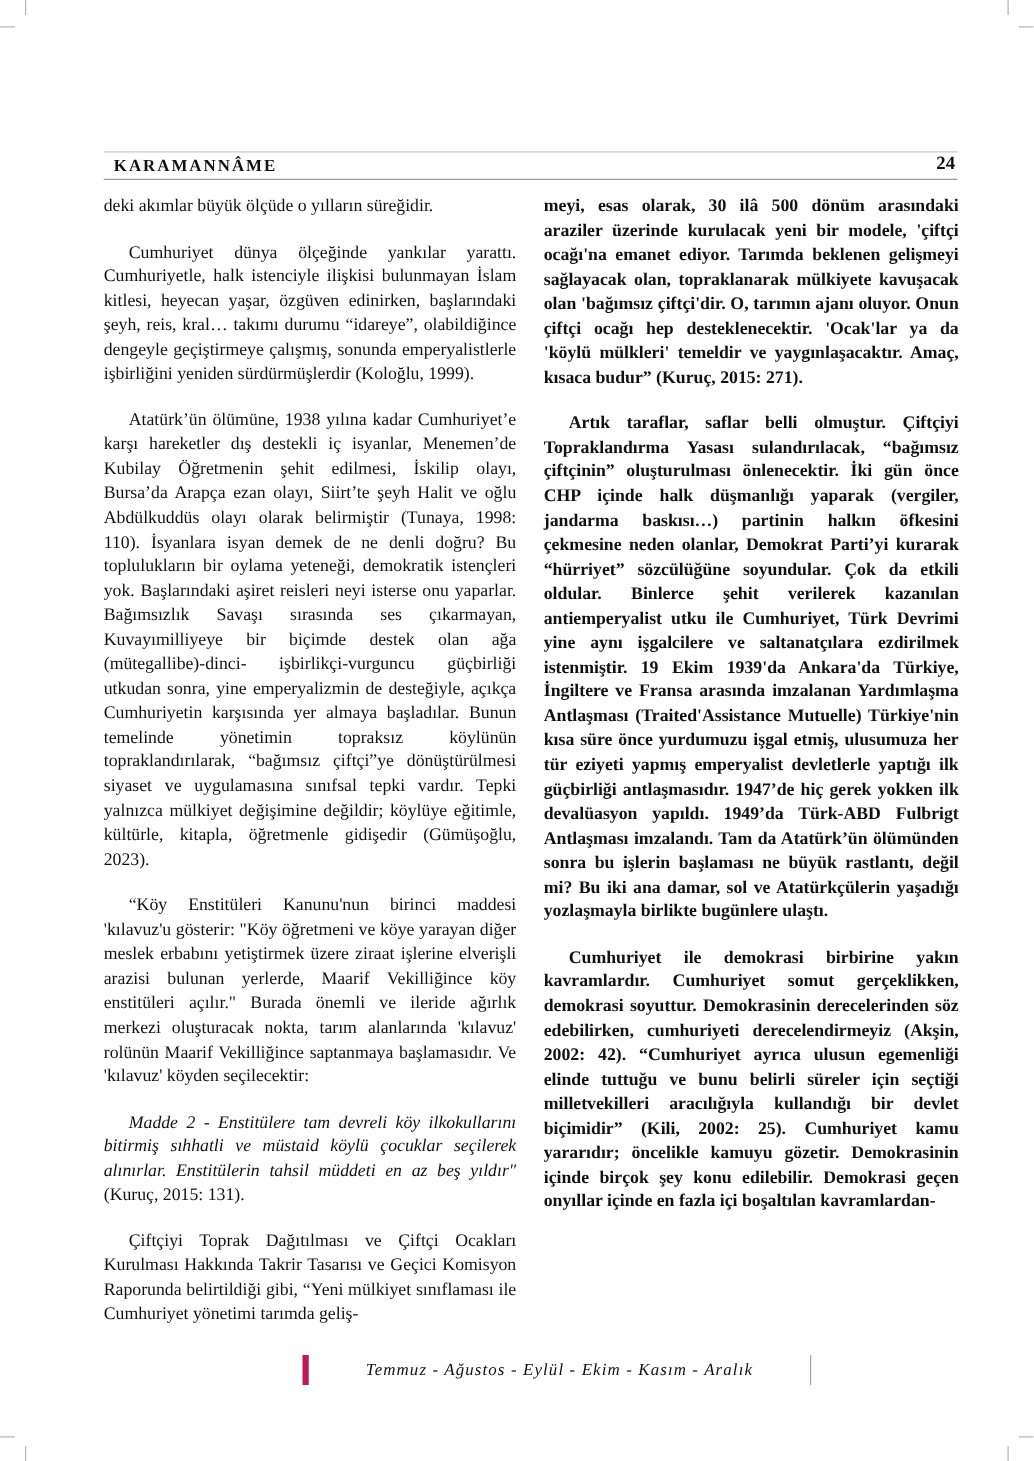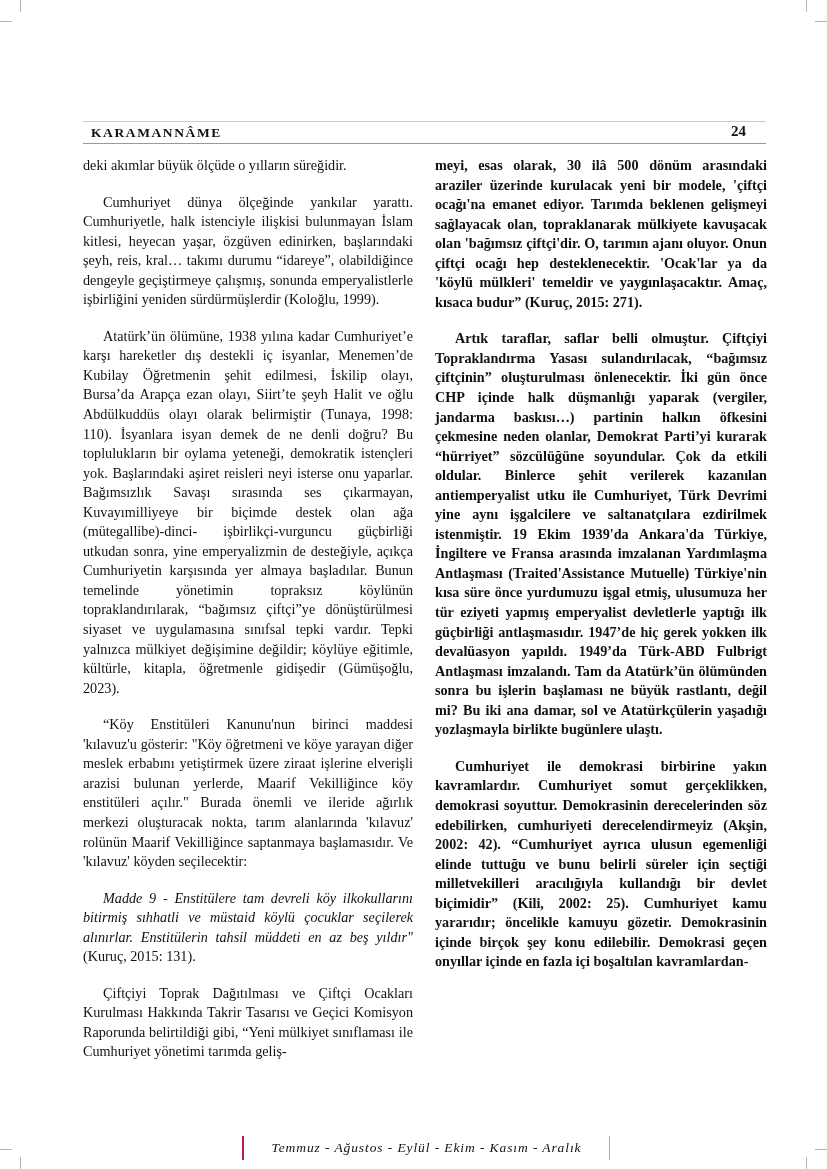--- a/index.html
+++ b/index.html
@@ -3,30 +3,30 @@
 <meta charset="utf-8">
 <style>
   html, body { margin: 0; padding: 0; background: #ffffff; }
   body { width: 827px; height: 1169px; position: relative; overflow: hidden;
          font-family: "Liberation Serif", "DejaVu Serif", serif; color: #111; }
   .crop { position: absolute; background: #b5b5b5; }
   .header { position: absolute; left: 83px; top: 81px; width: 683px; height: 21px;
             border-top: 1px solid #c9c9c9; border-bottom: 1.5px solid #9a9a9a; margin-top: 40px; }
   .journal { position: absolute; left: 8px; top: 3px; font-weight: bold;
              font-size: 13.5px; letter-spacing: 1.6px; }
-  .pagenum { position: absolute; right: 20px; top: 1px; font-weight: bold; font-size: 15px; }
+  .pagenum { position: absolute; right: 2px; top: 1px; font-weight: bold; font-size: 15px; }
   .col { position: absolute; top: 139px; width: 330px; font-size: 14.2px; line-height: 19.55px;
          text-align: justify; hyphens: manual; }
   .col.left { left: 83px; }
   .col.right { left: 435px; width: 332px; top: 139px; font-weight: bold; }
   .col p { margin: 17px 0 11px 0; text-indent: 20px; }
   .col p.noindent { text-indent: 0; }
   .col p.quote i { font-style: italic; }
-  .footer { position: absolute; top: 1136px; left: 242px; width: 365px; height: 24px;
-            border-left: 2px solid #be185d; border-right: 1px solid #aaa; }
+  .footer { position: absolute; top: 1084px; left: 242px; width: 365px; height: 24px;
+            border-left: 5px solid #be185d; border-right: 1px solid #aaa; padding-left: 36px; }
   .footer span { position: absolute; left: 0; right: 0; top: 4px; text-align: center;
                  font-style: italic; font-size: 13.5px; letter-spacing: 0.9px; }
 </style>
 </head>
 <body>
 
 <div class="crop" style="left:20px;top:0;width:1px;height:12px;"></div>
 <div class="crop" style="left:0;top:21px;width:12px;height:1px;"></div>
 <div class="crop" style="left:806px;top:0;width:1px;height:12px;"></div>
 <div class="crop" style="left:815px;top:21px;width:12px;height:1px;"></div>
@@ -38,21 +38,21 @@
 <div class="header">
   <span class="journal">KARAMANNÂME</span>
   <span class="pagenum">24</span>
 </div>
 
 <div class="col left">
   <p class="noindent">deki akımlar büyük ölçüde o yılların süreğidir.</p>
   <p>Cumhuriyet dünya ölçeğinde yankılar yarattı. Cumhuriyetle, halk istenciyle ilişkisi bulunmayan İslam kitlesi, heyecan yaşar, özgüven edinirken, başlarındaki şeyh, reis, kral… takımı durumu “idareye”, olabildiğince dengeyle geçiştirmeye çalışmış, sonunda emperyalistlerle işbirliğini yeniden sürdürmüşlerdir (Koloğlu, 1999).</p>
   <p>Atatürk’ün ölümüne, 1938 yılına kadar Cumhuriyet’e karşı hareketler dış destekli iç isyanlar, Menemen’de Kubilay Öğretmenin şehit edilmesi, İskilip olayı, Bursa’da Arapça ezan olayı, Siirt’te şeyh Halit ve oğlu Abdülkuddüs olayı olarak belirmiştir (Tunaya, 1998: 110). İsyanlara isyan demek de ne denli doğru? Bu toplulukların bir oylama yeteneği, demokratik istençleri yok. Başlarındaki aşiret reisleri neyi isterse onu yaparlar. Bağımsızlık Savaşı sırasında ses çıkarmayan, Kuvayımilliyeye bir biçimde destek olan ağa (mütegallibe)-dinci- işbirlikçi-vurguncu güçbirliği utkudan sonra, yine emperyalizmin de desteğiyle, açıkça Cumhuriyetin karşısında yer almaya başladılar. Bunun temelinde yönetimin topraksız köylünün topraklandırılarak, “bağımsız çiftçi”ye dönüştürülmesi siyaset ve uygulamasına sınıfsal tepki vardır. Tepki yalnızca mülkiyet değişimine değildir; köylüye eğitimle, kültürle, kitapla, öğretmenle gidişedir (Gümüşoğlu, 2023).</p>
   <p>“Köy Enstitüleri Kanunu'nun birinci maddesi 'kılavuz'u gösterir: "Köy öğretmeni ve köye yarayan diğer meslek erbabını yetiştirmek üzere ziraat işlerine elverişli arazisi bulunan yerlerde, Maarif Vekilliğince köy enstitüleri açılır." Burada önemli ve ileride ağırlık merkezi oluşturacak nokta, tarım alanlarında 'kılavuz' rolünün Maarif Vekilliğince saptanmaya başlamasıdır. Ve 'kılavuz' köyden seçilecektir:</p>
-  <p class="quote"><i>Madde 9 - Enstitülere tam devreli köy ilkokullarını bitirmiş sıhhatli ve müstaid köylü çocuklar seçilerek alınırlar. Enstitülerin tahsil müddeti en az beş yıldır"</i><span> (Kuruç, 2015: 131).</span></p>
+  <p class="quote"><i>Madde 2 - Enstitülere tam devreli köy ilkokullarını bitirmiş sıhhatli ve müstaid köylü çocuklar seçilerek alınırlar. Enstitülerin tahsil müddeti en az beş yıldır"</i><span> (Kuruç, 2015: 131).</span></p>
   <p>Çiftçiyi Toprak Dağıtılması ve Çiftçi Ocakları Kurulması Hakkında Takrir Tasarısı ve Geçici Komisyon Raporunda belirtildiği gibi, “Yeni mülkiyet sınıflaması ile Cumhuriyet yönetimi tarımda geliş-</p>
 </div>
 
 <div class="col right">
   <p class="noindent">meyi, esas olarak, 30 ilâ 500 dönüm arasındaki araziler üzerinde kurulacak yeni bir modele, 'çiftçi ocağı'na emanet ediyor. Tarımda beklenen gelişmeyi sağlayacak olan, topraklanarak mülkiyete kavuşacak olan 'bağımsız çiftçi'dir. O, tarımın ajanı oluyor. Onun çiftçi ocağı hep desteklenecektir. 'Ocak'lar ya da 'köylü mülkleri' temeldir ve yaygınlaşacaktır. Amaç, kısaca budur” (Kuruç, 2015: 271).</p>
   <p>Artık taraflar, saflar belli olmuştur. Çiftçiyi Topraklandırma Yasası sulandırılacak, “bağımsız çiftçinin” oluşturulması önlenecektir. İki gün önce CHP içinde halk düşmanlığı yaparak (vergiler, jandarma baskısı…) partinin halkın öfkesini çekmesine neden olanlar, Demokrat Parti’yi kurarak “hürriyet” sözcülüğüne soyundular. Çok da etkili oldular. Binlerce şehit verilerek kazanılan antiemperyalist utku ile Cumhuriyet, Türk Devrimi yine aynı işgalcilere ve saltanatçılara ezdirilmek istenmiştir. 19 Ekim 1939'da Ankara'da Türkiye, İngiltere ve Fransa arasında imzalanan Yardımlaşma Antlaşması (Traited'Assistance Mutuelle) Türkiye'nin kısa süre önce yurdumuzu işgal etmiş, ulusumuza her tür eziyeti yapmış emperyalist devletlerle yaptığı ilk güçbirliği antlaşmasıdır. 1947’de hiç gerek yokken ilk devalüasyon yapıldı. 1949’da Türk-ABD Fulbrigt Antlaşması imzalandı. Tam da Atatürk’ün ölümünden sonra bu işlerin başlaması ne büyük rastlantı, değil mi? Bu iki ana damar, sol ve Atatürkçülerin yaşadığı yozlaşmayla birlikte bugünlere ulaştı.</p>
   <p>Cumhuriyet ile demokrasi birbirine yakın kavramlardır. Cumhuriyet somut gerçeklikken, demokrasi soyuttur. Demokrasinin derecelerinden söz edebilirken, cumhuriyeti derecelendirmeyiz (Akşin, 2002: 42). “Cumhuriyet ayrıca ulusun egemenliği elinde tuttuğu ve bunu belirli süreler için seçtiği milletvekilleri aracılığıyla kullandığı bir devlet biçimidir” (Kili, 2002: 25). Cumhuriyet kamu yararıdır; öncelikle kamuyu gözetir. Demokrasinin içinde birçok şey konu edilebilir. Demokrasi geçen onyıllar içinde en fazla içi boşaltılan kavramlardan-</p>
 </div>
 
 <div class="footer">

